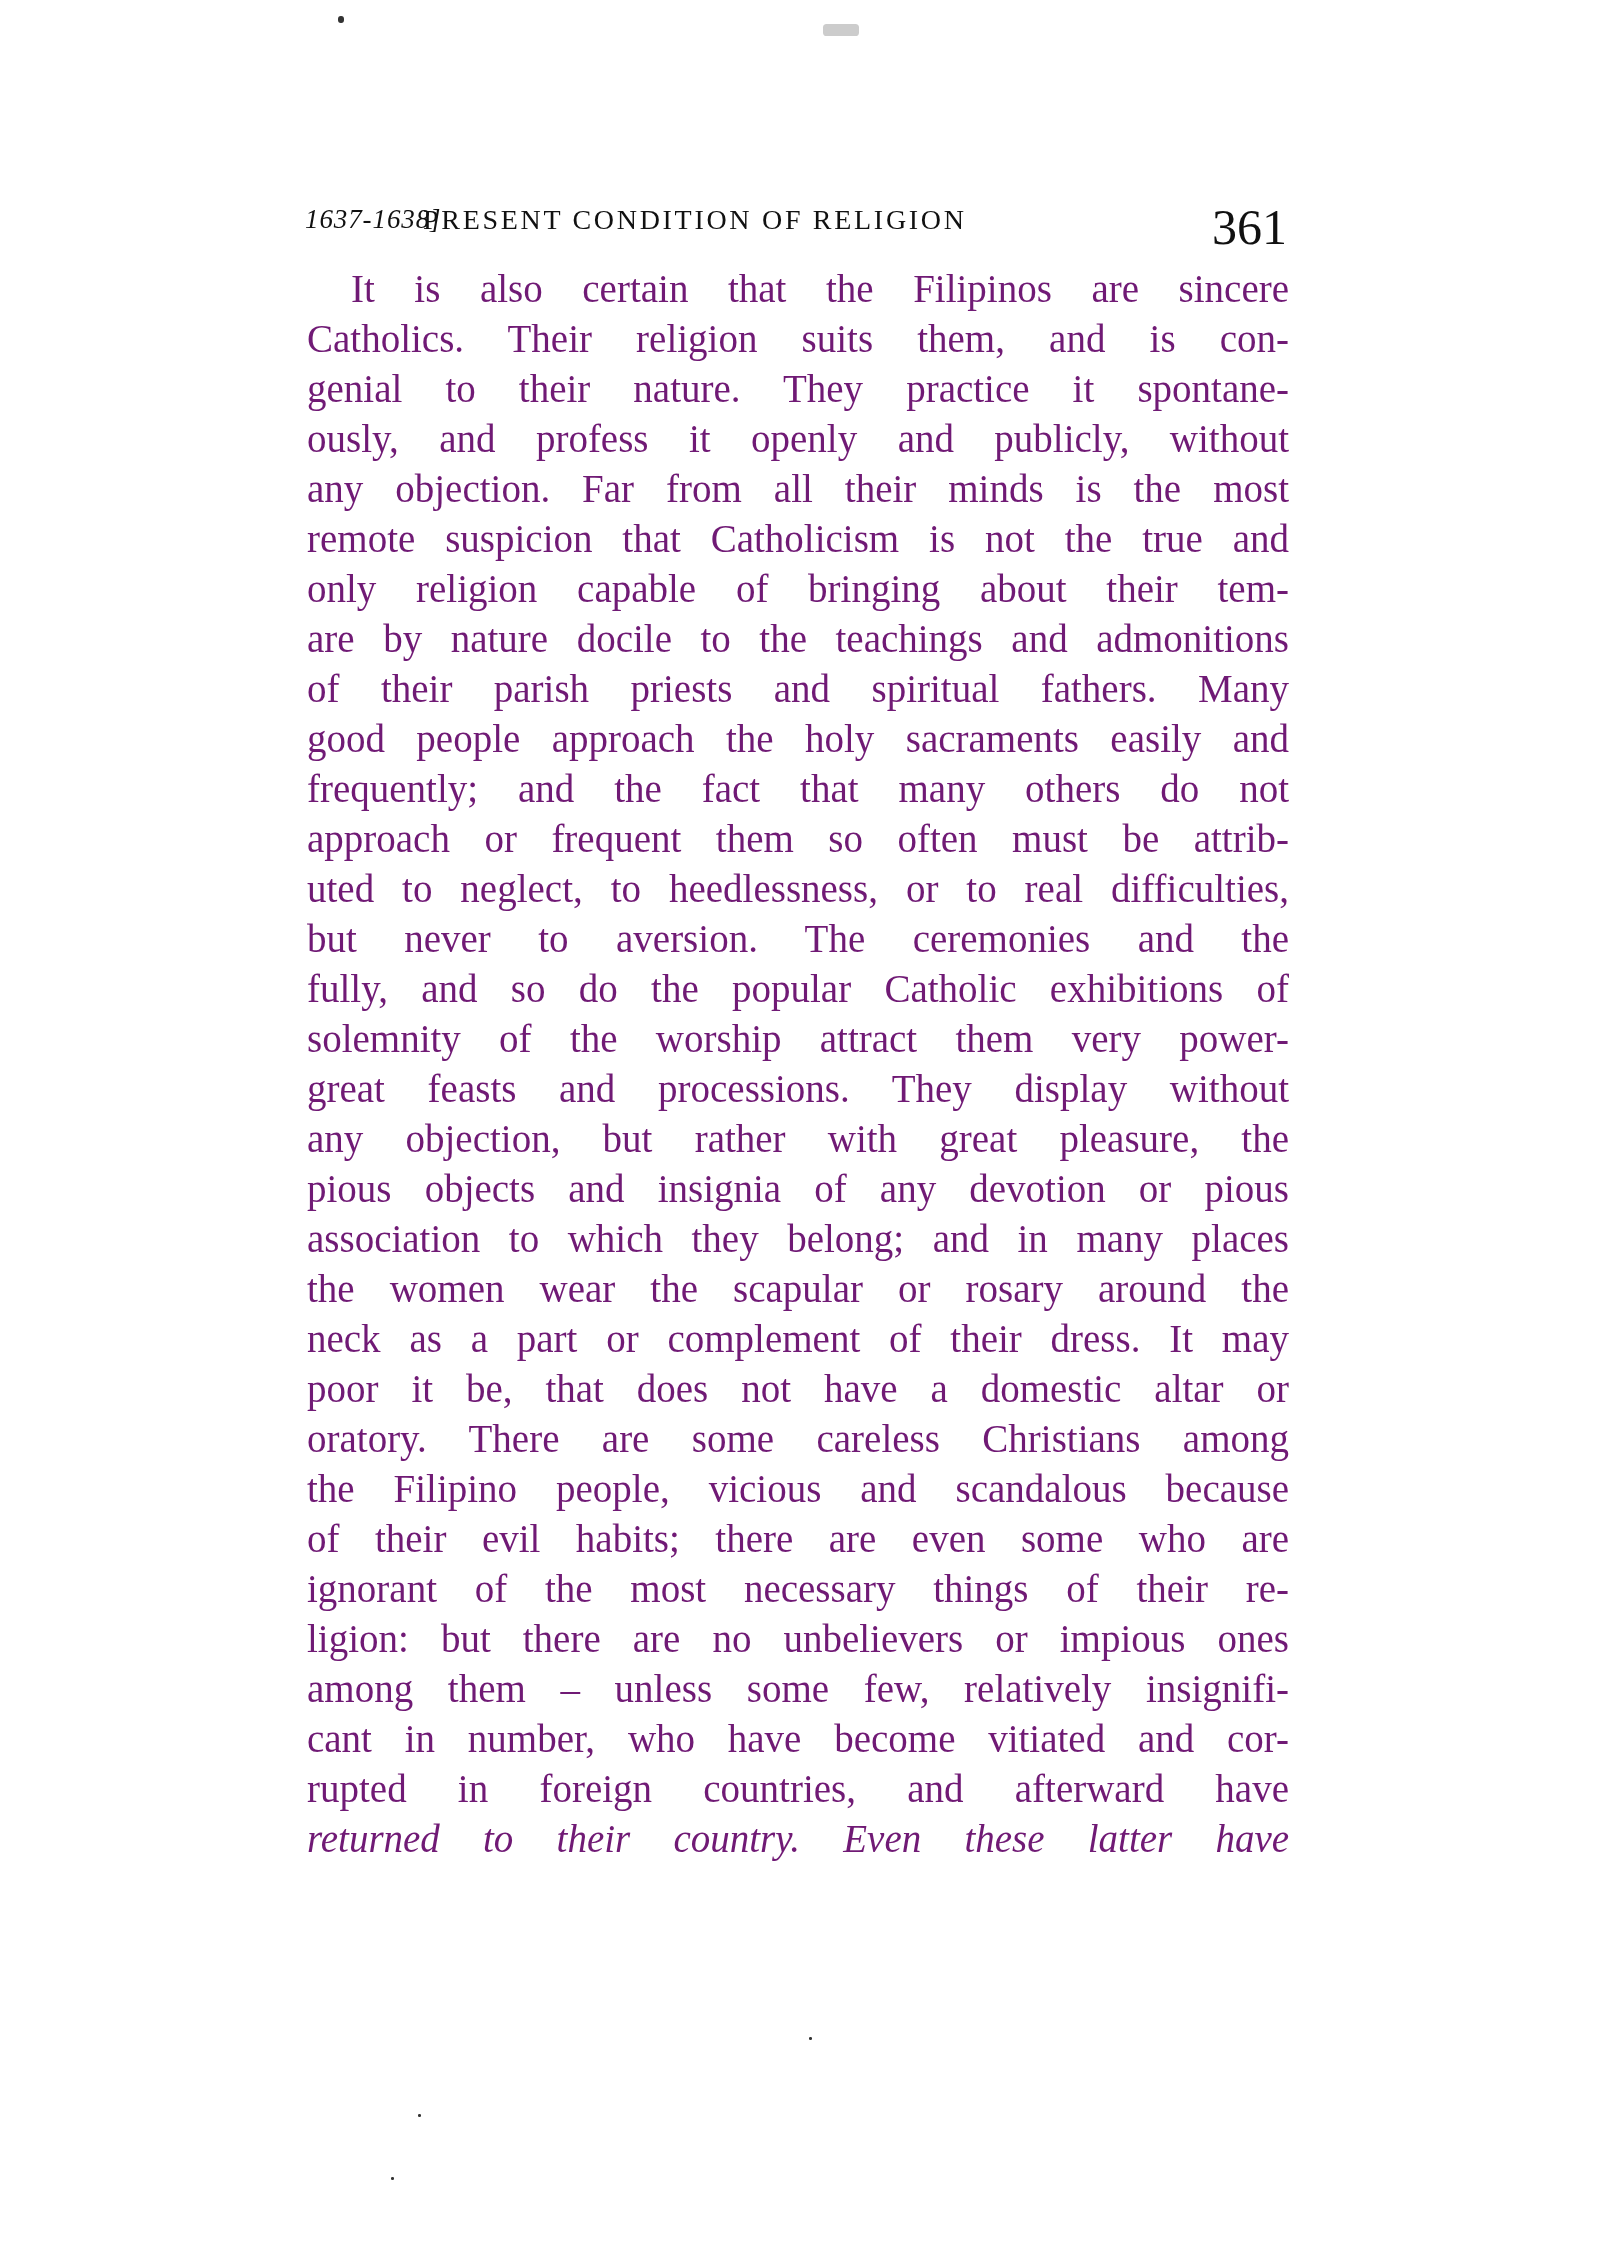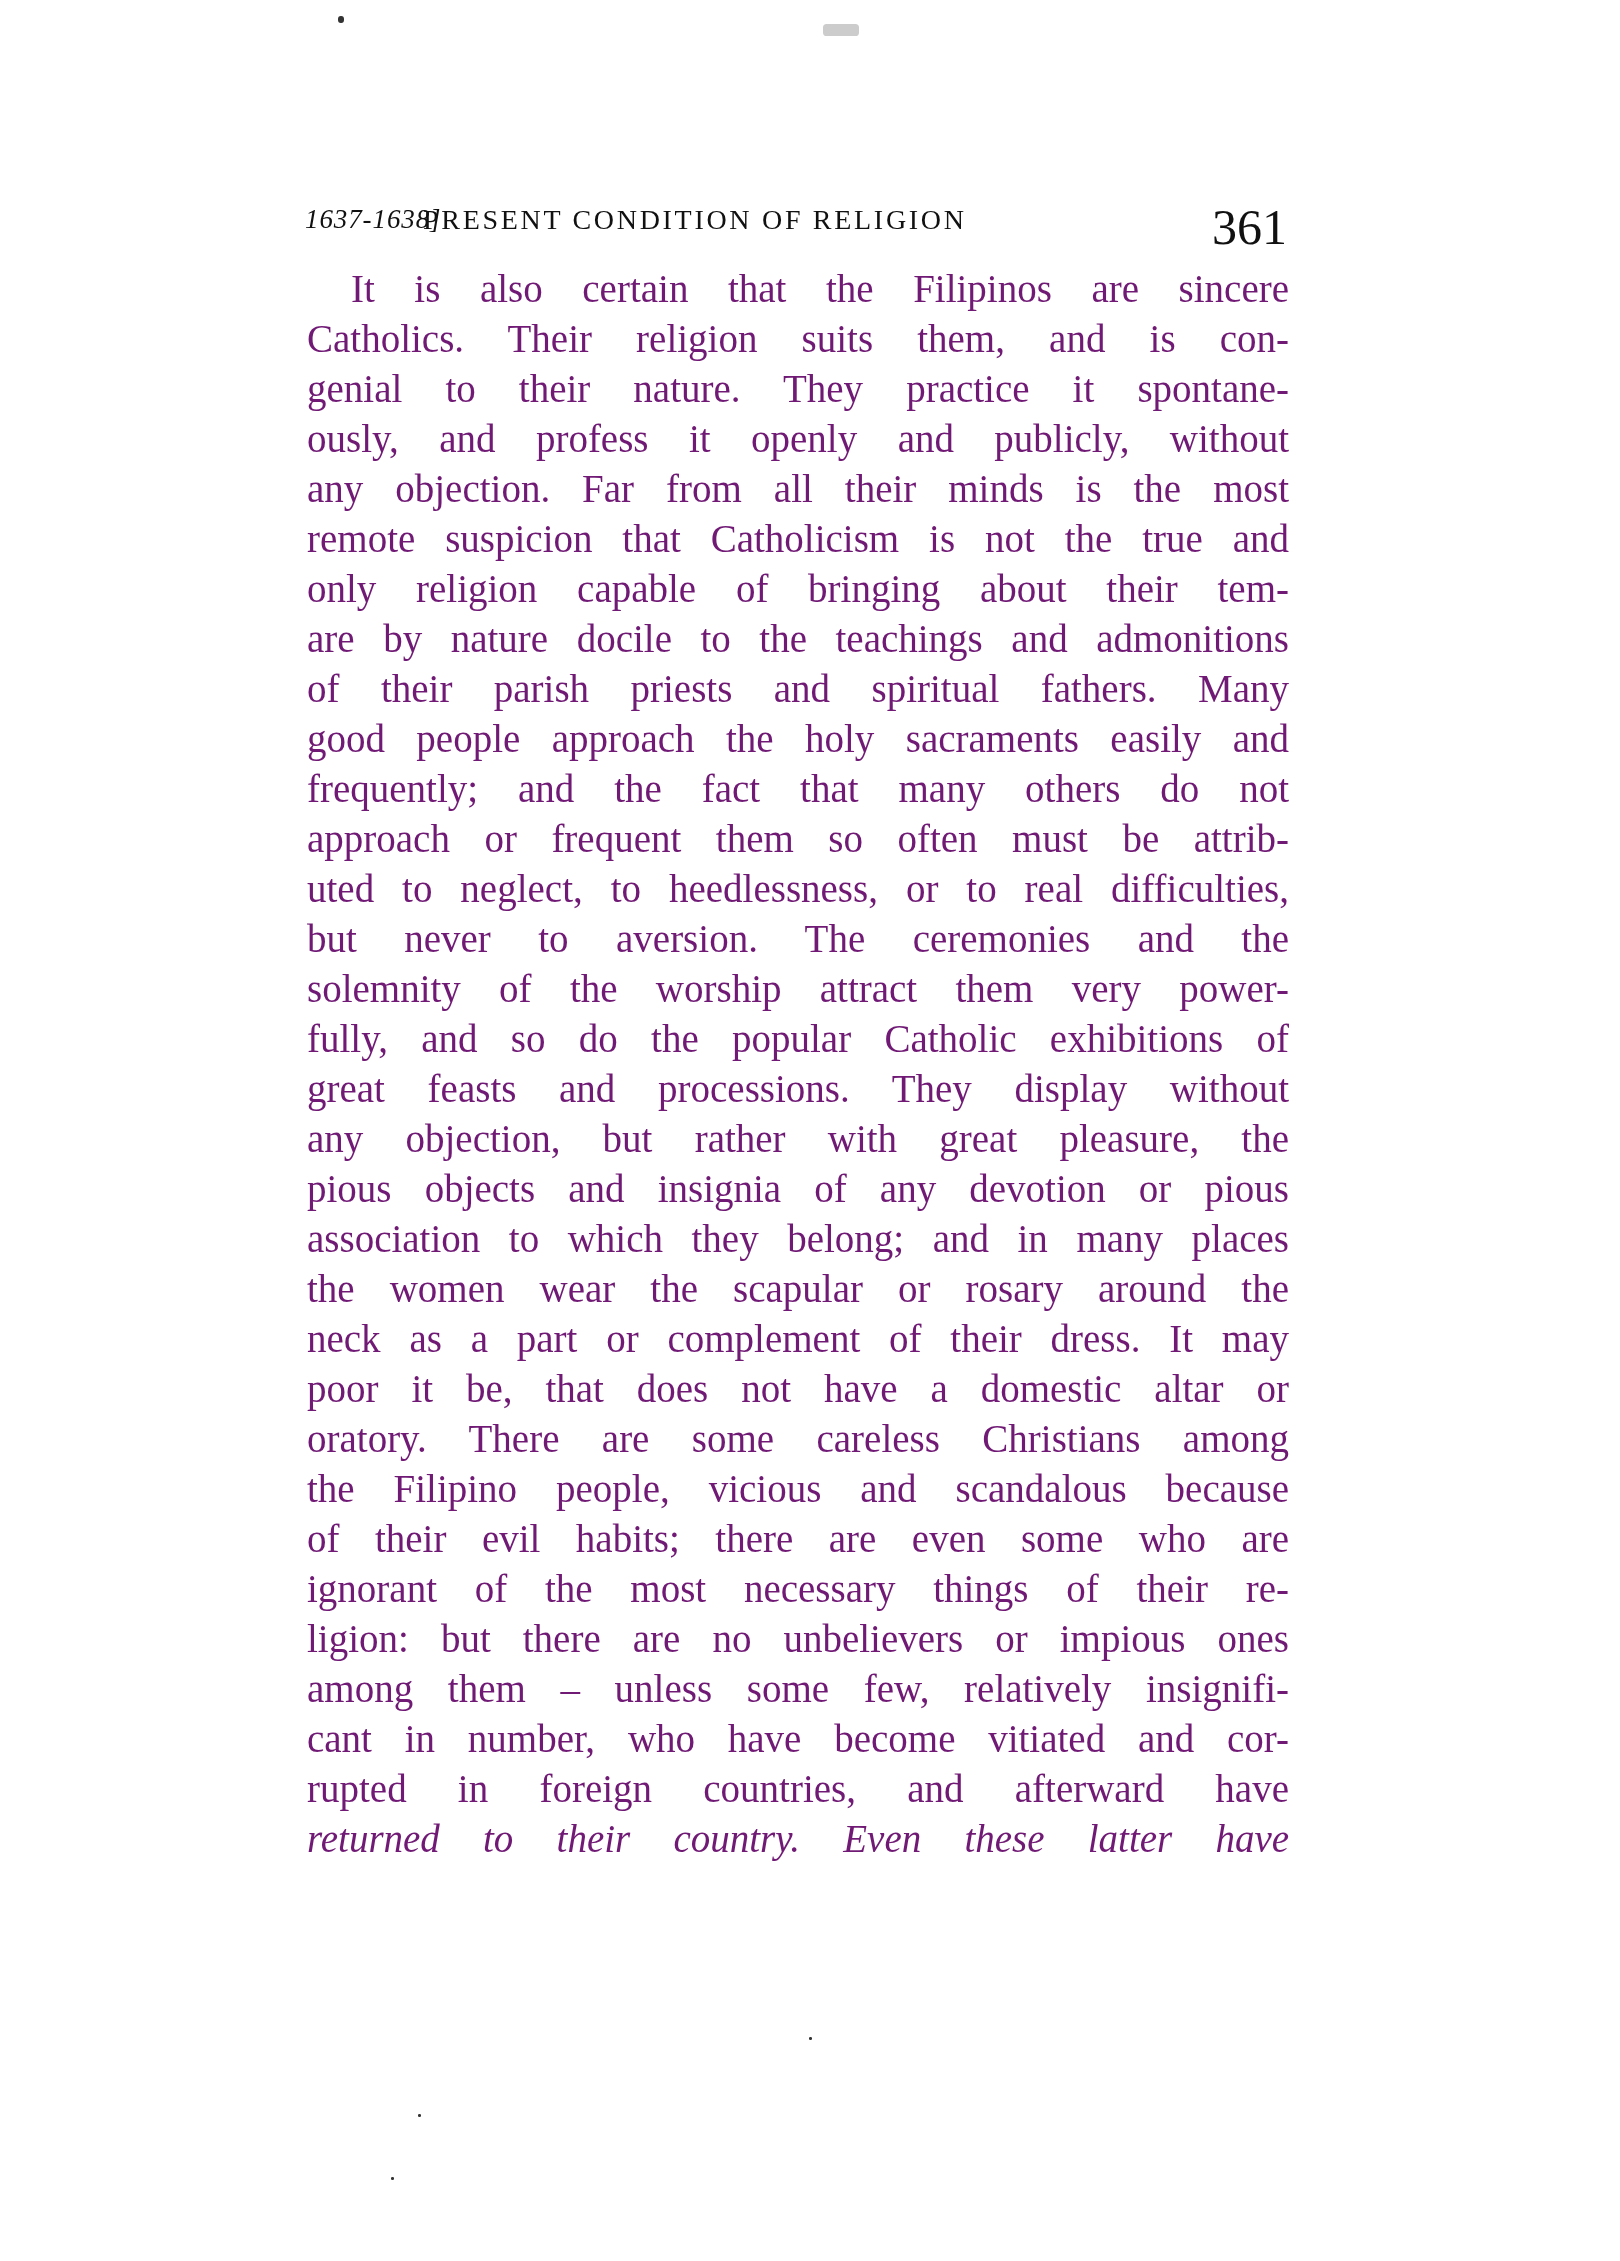--- a/index.html
+++ b/index.html
@@ -42,22 +42,22 @@
     <span class="line">any objection. Far from all their minds is the most</span>
     <span class="line">remote suspicion that Catholicism is not the true and</span>
     <span class="line">only religion capable of bringing about their tem-</span>
     <span class="line">are by nature docile to the teachings and admonitions</span>
     <span class="line">of their parish priests and spiritual fathers. Many</span>
     <span class="line">good people approach the holy sacraments easily and</span>
     <span class="line">frequently; and the fact that many others do not</span>
     <span class="line">approach or frequent them so often must be attrib-</span>
     <span class="line">uted to neglect, to heedlessness, or to real difficulties,</span>
     <span class="line">but never to aversion. The ceremonies and the</span>
+    <span class="line">fully, and so do the popular Catholic exhibitions of</span>
     <span class="line">solemnity of the worship attract them very power-</span>
-    <span class="line">fully, and so do the popular Catholic exhibitions of</span>
     <span class="line">great feasts and processions. They display without</span>
     <span class="line">any objection, but rather with great pleasure, the</span>
     <span class="line">pious objects and insignia of any devotion or pious</span>
     <span class="line">association to which they belong; and in many places</span>
     <span class="line">the women wear the scapular or rosary around the</span>
     <span class="line">neck as a part or complement of their dress. It may</span>
     <span class="line">poor it be, that does not have a domestic altar or</span>
     <span class="line">oratory. There are some careless Christians among</span>
     <span class="line">the Filipino people, vicious and scandalous because</span>
     <span class="line">of their evil habits; there are even some who are</span>

